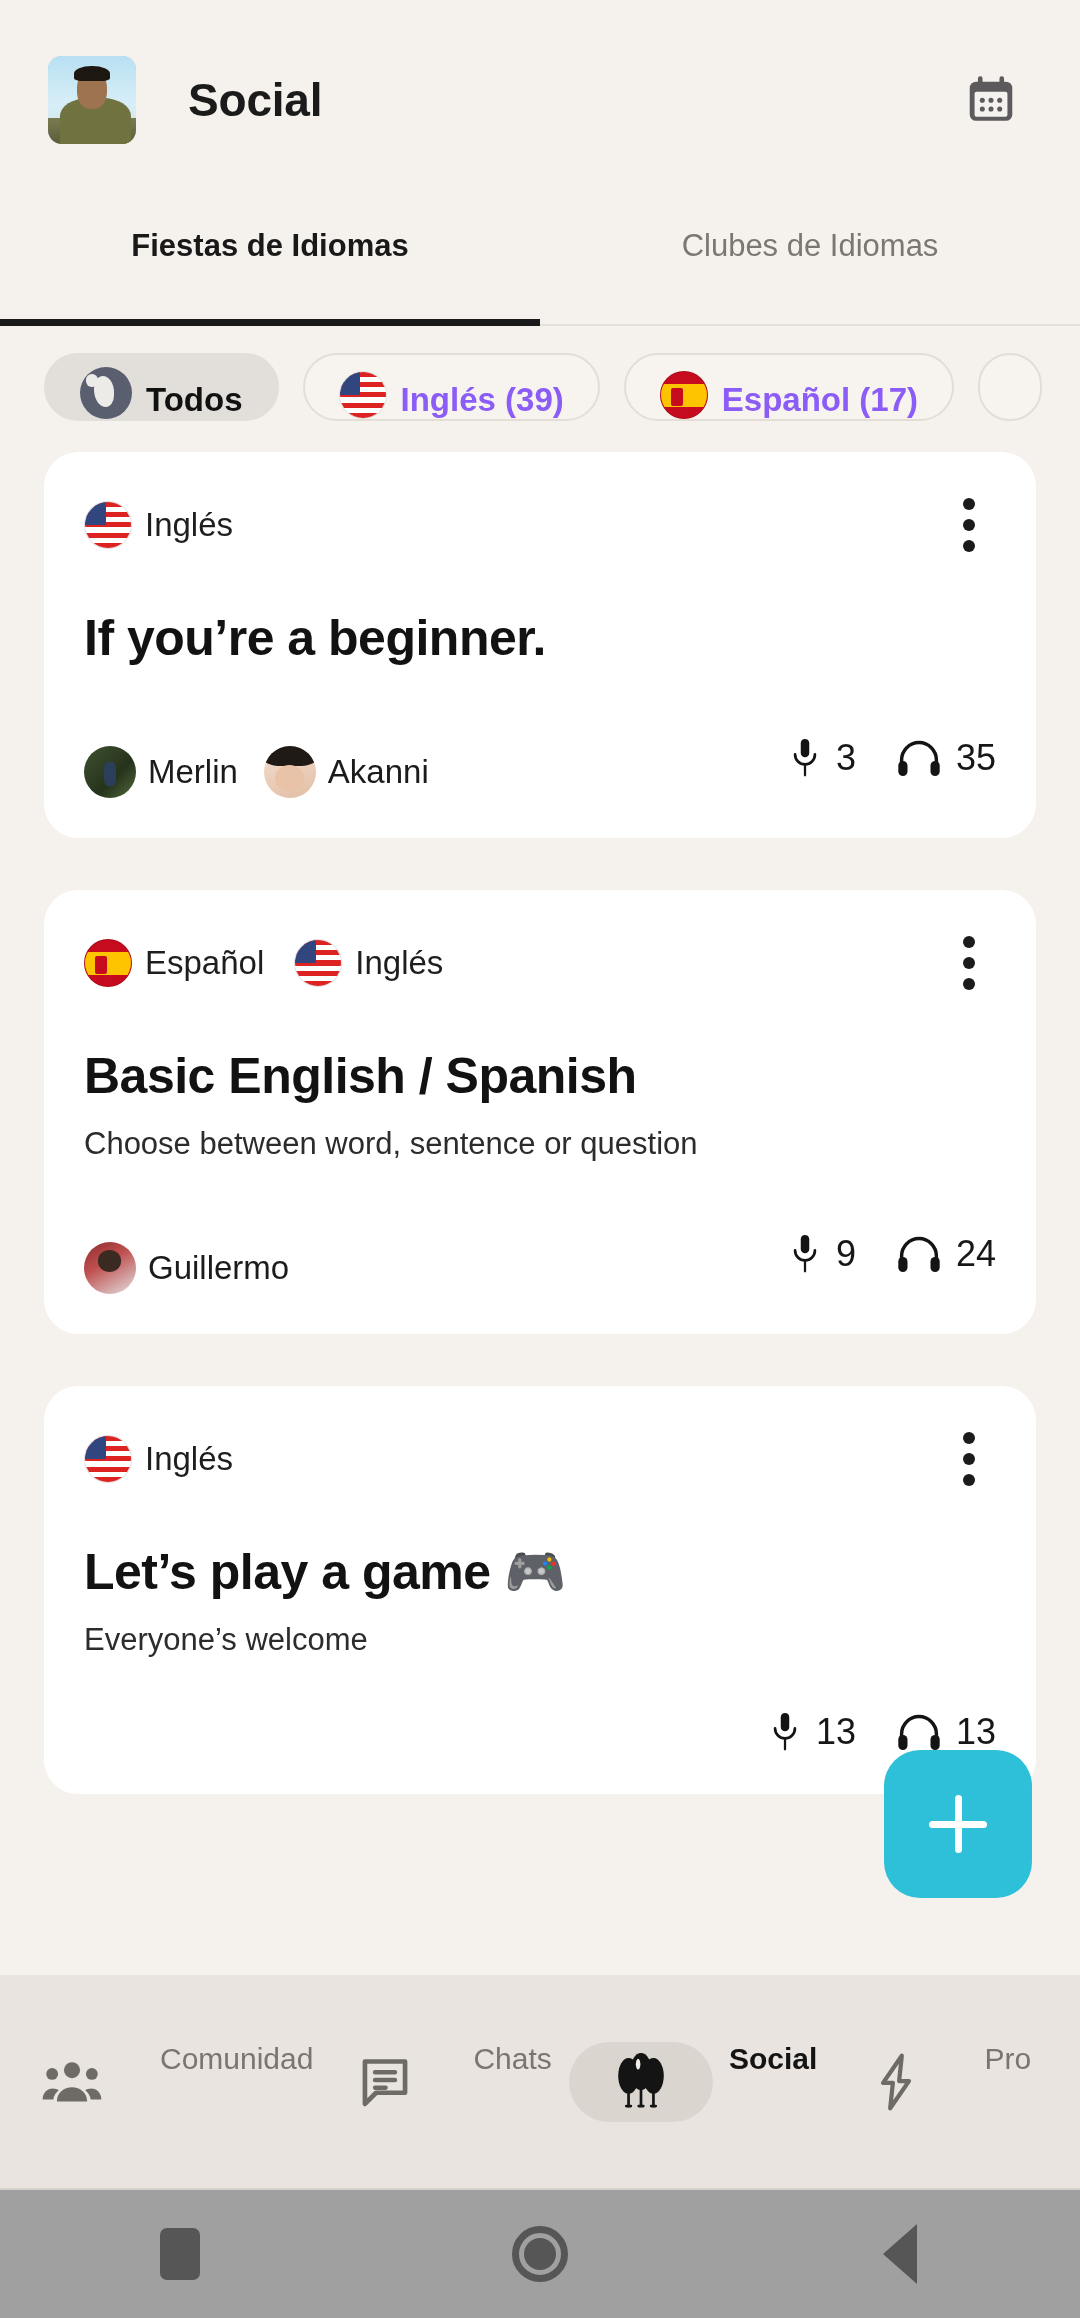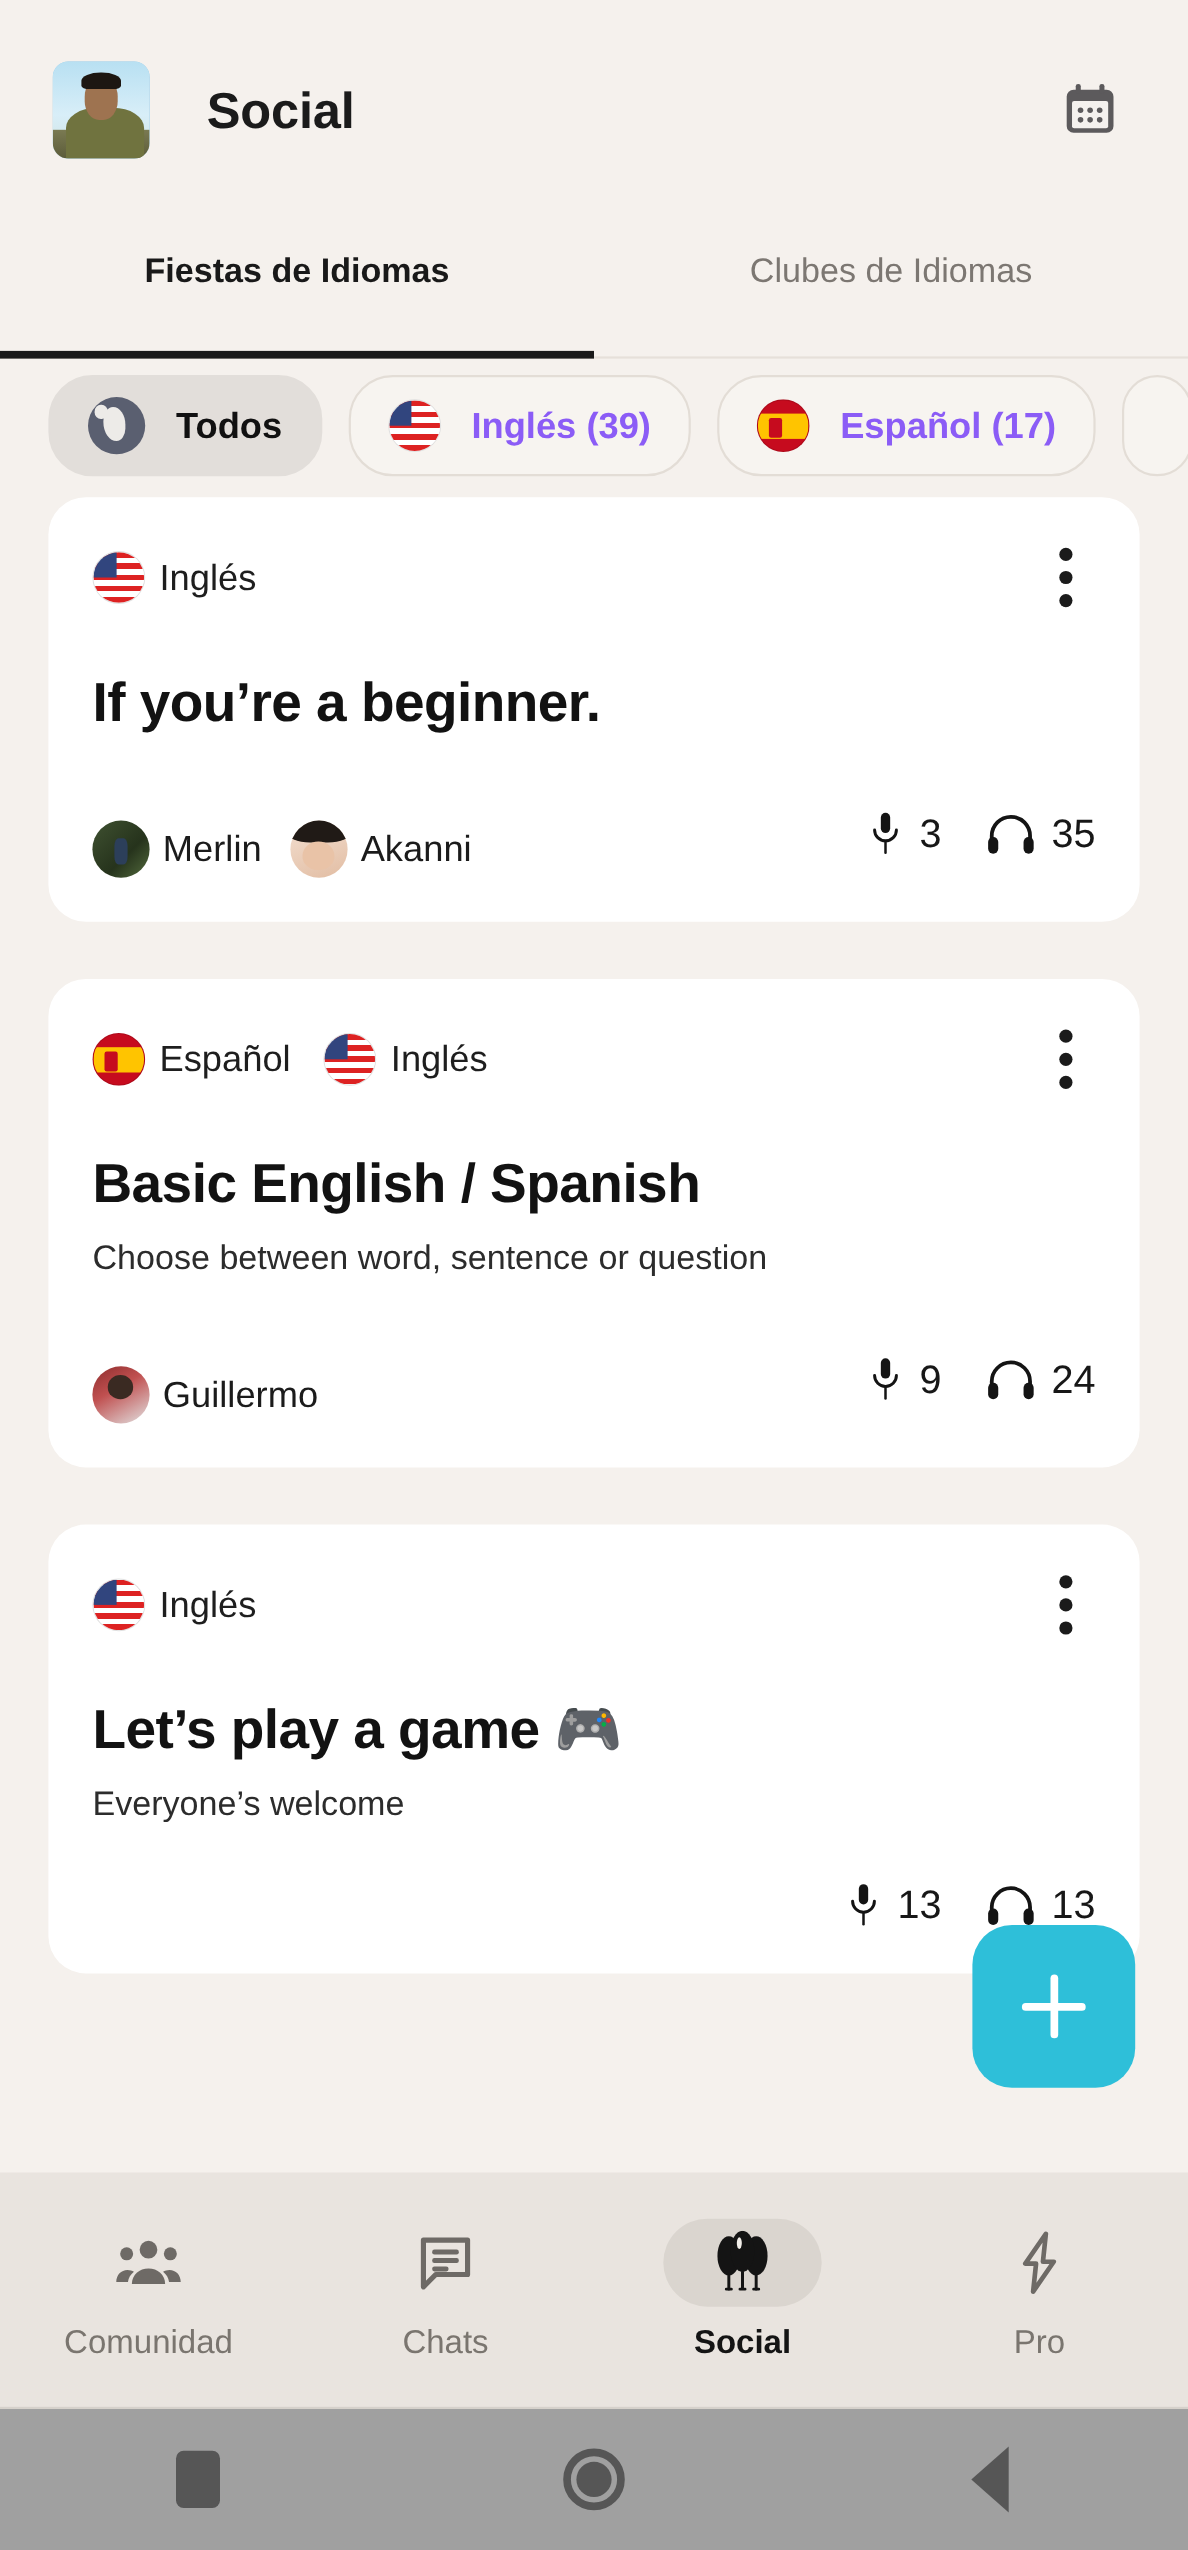--- a/index.html
+++ b/index.html
@@ -79,23 +79,23 @@
   .chips {
     display:flex;
     align-items:center;
     gap:24px;
     padding:22px 0 26px 44px;
     height:126px;
     overflow:hidden;
   }
   .chip {
     display:flex;
-    align-items:center;
-    gap:28px;
-    height:92px;
+    align-items:flex-end;
+    gap:14px;
+    height:68px;
     padding:0 34px;
     border-radius:40px;
     border:2px solid #E3DDD6;
     background:#F7F4F0;
     white-space:nowrap;
     flex:0 0 auto;
   }
   .chip.selected {
     background:#E2DEDA;
     border-color:#E2DEDA;
@@ -232,22 +232,21 @@
     height:215px;
     background:#E9E4DF;
     display:flex;
     align-items:center;
     z-index:30;
     border-bottom:2px solid #D6D1CB;
   }
   .nav-item {
     flex:1;
     display:flex;
-    flex-direction:column;
-    align-items:center;
+    flex-direction:row;
     gap:16px;
   }
   .nav-icon-wrap {
     width:144px; height:80px;
     border-radius:40px;
     display:flex; align-items:center; justify-content:center;
   }
   .nav-item.active .nav-icon-wrap { background:#DAD5CF; }
   .nav-label { font-size:30px; color:#7A756F; }
   .nav-item.active .nav-label { color:#141414; font-weight:700; }

